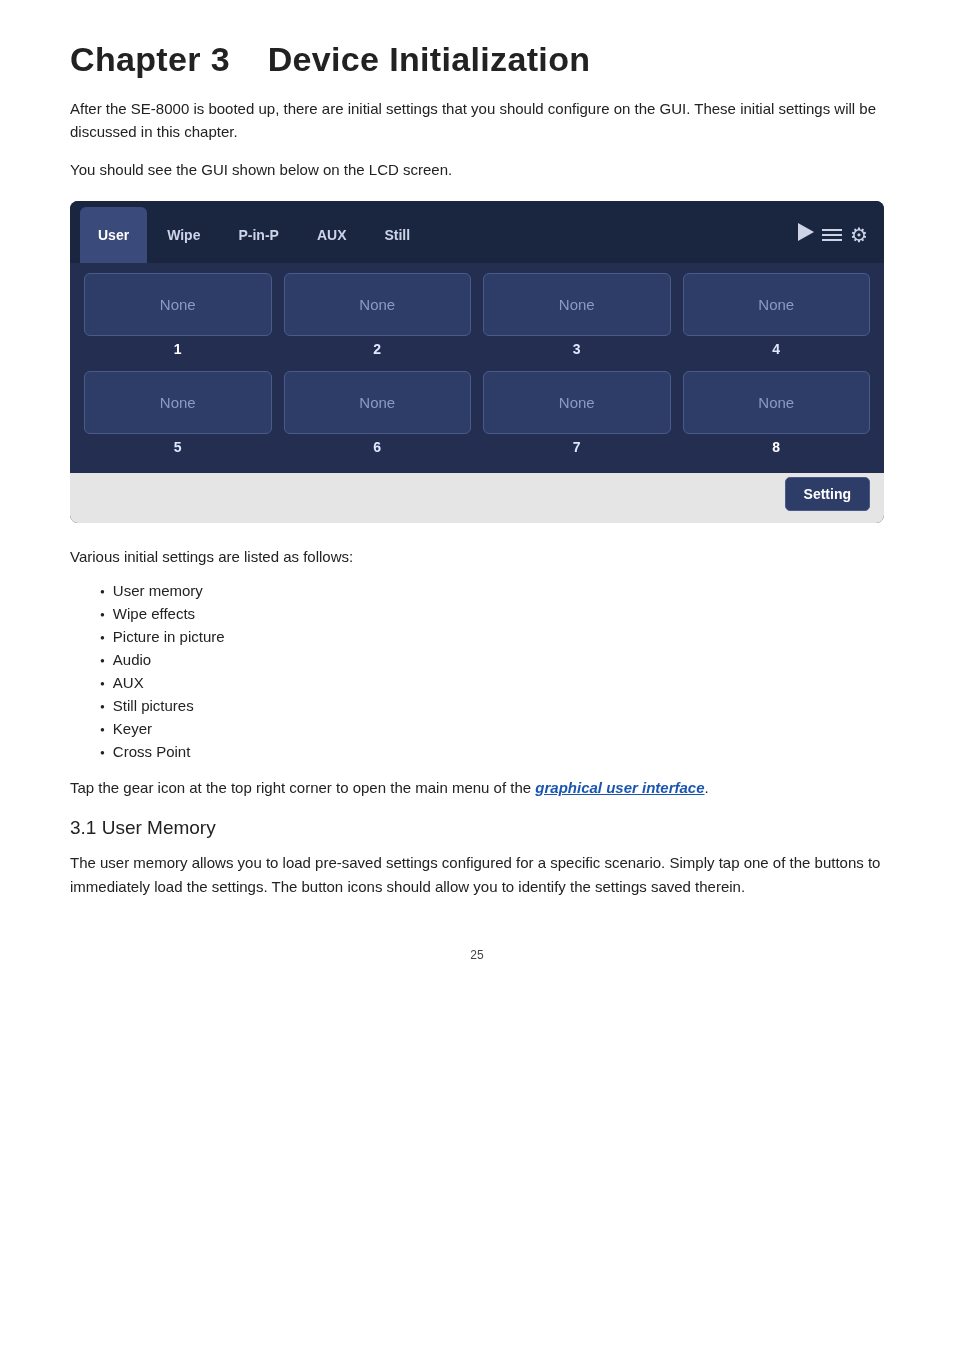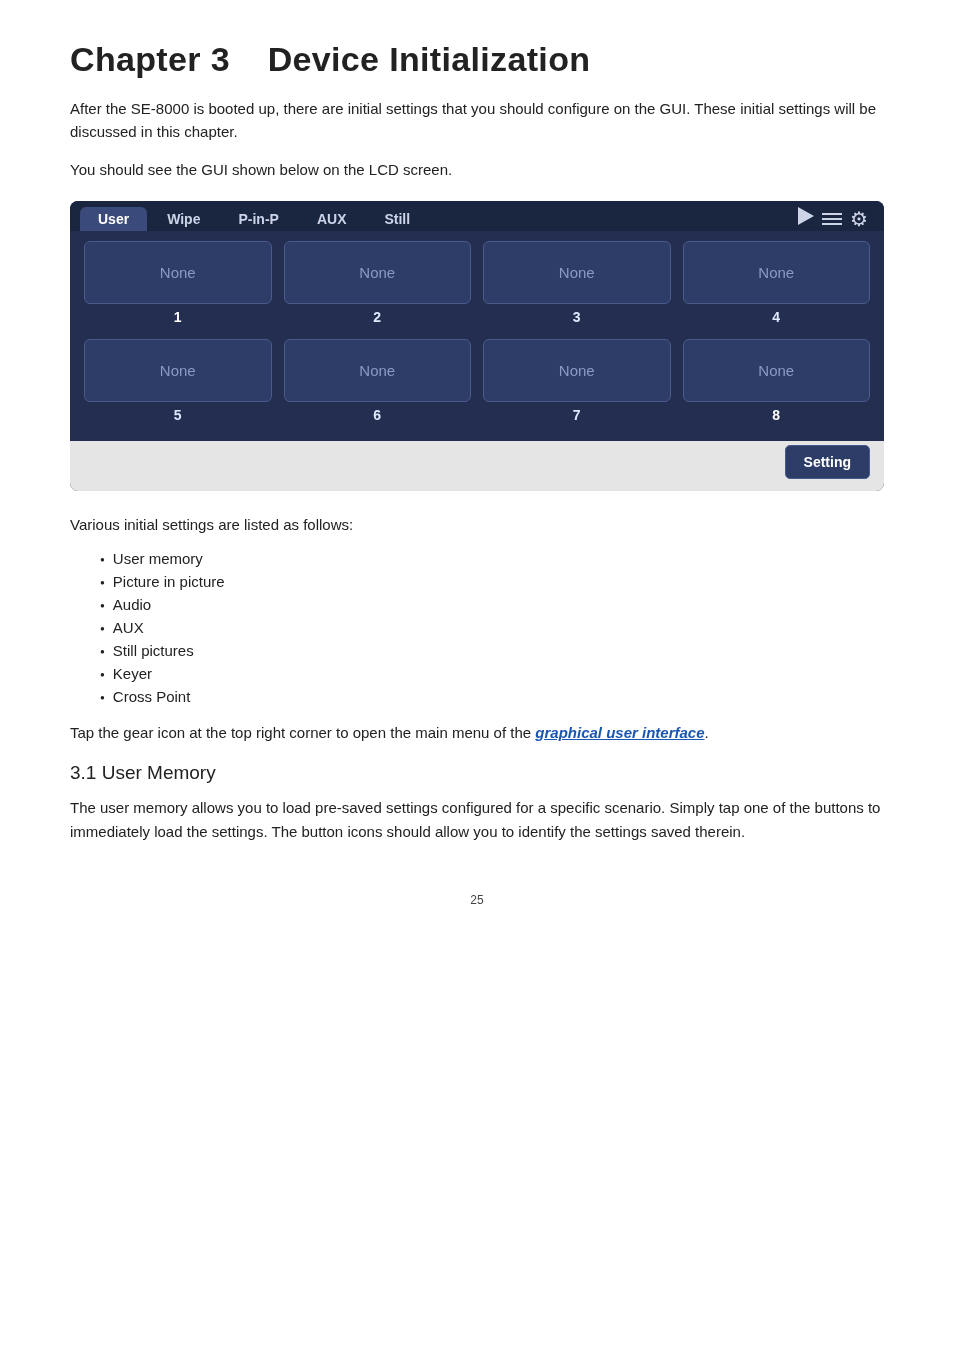--- a/index.html
+++ b/index.html
@@ -34,21 +34,21 @@
       overflow: hidden;
     }
     .gui-tabs {
       display: flex;
       align-items: center;
       background: #1a2540;
       padding: 6px 10px 0 10px;
       gap: 2px;
     }
     .gui-tab {
-      padding: 4px 18px;
+      padding: 20px 18px;
       border-radius: 6px 6px 0 0;
       font-size: 14px;
       font-weight: bold;
       cursor: pointer;
       color: #cdd4e8;
       background: transparent;
     }
     .gui-tab.active {
       background: #3a4a7a;
       color: #fff;
@@ -260,20 +260,21 @@
 
   <div class="gui-footer">
     <button class="setting-btn">Setting</button>
   </div>
 </div>
 
 <p>Various initial settings are listed as follows:</p>
 
 <ul class="settings-list">
   <li>User memory</li>
+  <li>Wipe effects</li>
   <li>Picture in picture</li>
   <li>Audio</li>
   <li>AUX</li>
   <li>Still pictures</li>
   <li>Keyer</li>
   <li>Cross Point</li>
 </ul>
 
 <p>
   <span>Tap the gear icon at the top right corner to open the main menu of the </span><a class="gui-link">graphical user interface</a><span>.</span>

